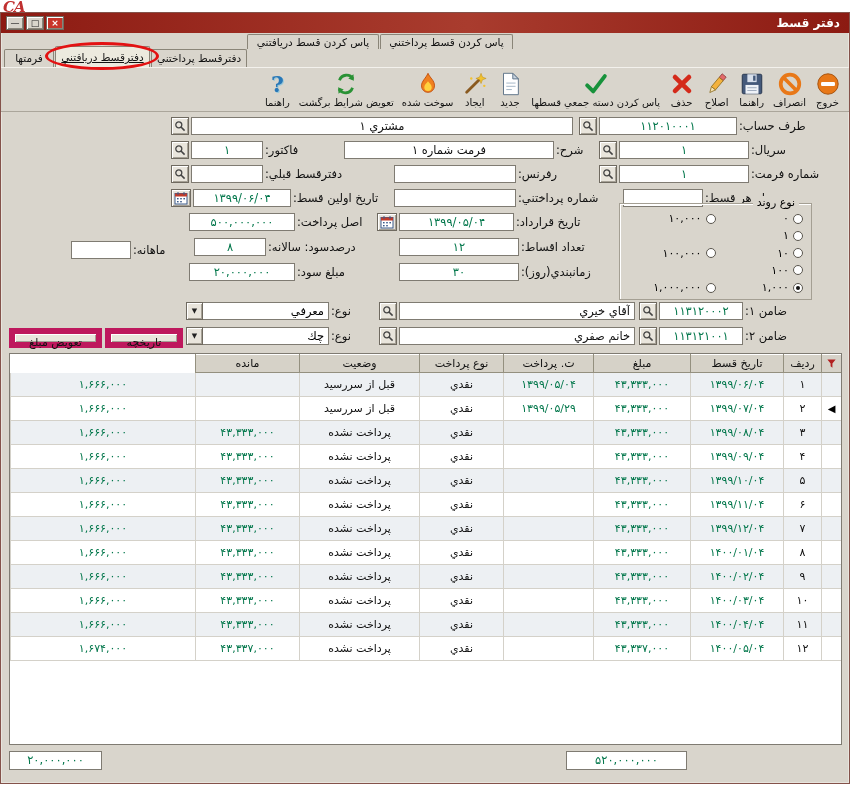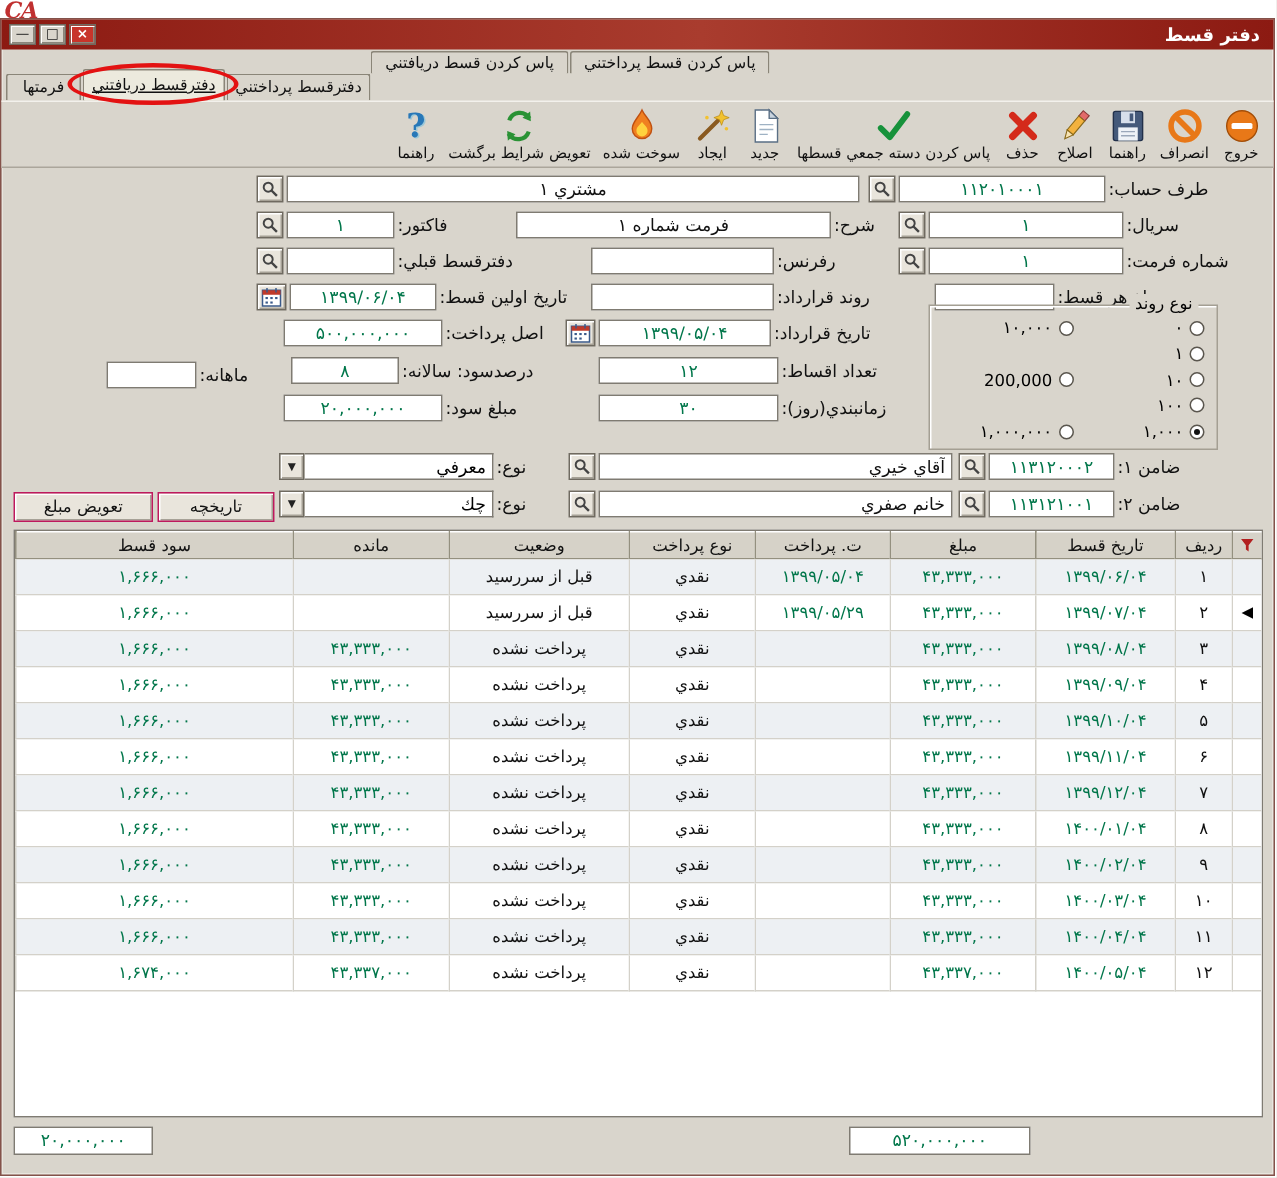--- a/index.html
+++ b/index.html
@@ -36,21 +36,21 @@
   .gbx{position:absolute;left:618px;top:190px;width:193px;height:97px;border:1px solid #a49f93;box-shadow:inset 1px 1px 0 #fff;}
   .gbx .legend{position:absolute;top:-8px;right:12px;background:#d9d5cc;font-size:11px;padding:0 4px;}
   .gcols{display:flex;height:100%;padding:8px 8px 5px;}
   .gcol{flex:1;display:flex;flex-direction:column;justify-content:space-between;}
   .rad{display:flex;align-items:center;gap:4px;font-size:11px;height:13px;}
   .rc{width:10px;height:10px;border:1px solid #5a564e;border-radius:50%;background:#fff;position:relative;flex:none;}
   .rc.on::after{content:"";position:absolute;left:2px;top:2px;width:4px;height:4px;border-radius:50%;background:#111;}
   .combo{display:flex;height:18px;}
   .cval{width:126px;background:#fff;border:1px solid #7f7b72;border-left:none;font-size:11.5px;padding:1px 4px 0 0;overflow:hidden;white-space:nowrap;}
   .cbtn2{width:17px;background:#e9e5dc;border:1px solid #6f6a60;box-shadow:inset 1px 1px 0 #fff,inset -1px -1px 0 #a6a196;font-size:7px;text-align:center;line-height:16px;color:#222;}
-  .pbtn{position:absolute;height:20px;background:#e9e5dc;border:1px solid #be185d;box-shadow:inset 1px 1px 0 #fff,inset -1px -1px 0 #a6a196;font-size:11px;text-align:center;line-height:18px;font-family:inherit;cursor:default;color:#111;}
+  .pbtn{position:absolute;height:20px;background:#e9e5dc;border:6px solid #be185d;box-shadow:inset 1px 1px 0 #fff,inset -1px -1px 0 #a6a196;font-size:11px;text-align:center;line-height:18px;font-family:inherit;cursor:default;color:#111;}
   .grid{position:absolute;left:8px;top:340px;width:833px;height:392px;background:#fff;border:1px solid #7f7b72;}
   .ghead,.grow{display:grid;grid-template-columns:20px 38px 93px 97px 90px 84px 120px 104px 1fr;}
   .ghead{height:19px;}
   .hc{background:#d6d2c8;border-left:1px solid #94907f;border-bottom:1px solid #94907f;box-shadow:inset 0 1px 0 #fff;font-size:11px;color:#111;overflow:hidden;display:flex;align-items:center;justify-content:center;white-space:nowrap;}
   .hc svg{width:11px;height:11px;}
   .gbody{position:absolute;top:19px;left:0;right:0;bottom:0;overflow:hidden;background:#fff;}
   .grow{height:24px;}
   .grow.odd .gc{background:#edf0f3;}
   .gc{border-left:1px solid #d4d1c9;border-bottom:1px solid #d4d1c9;font-size:11px;line-height:23px;text-align:center;white-space:nowrap;overflow:hidden;background:#fff;}
   .gc.green{color:#00764a;}
@@ -275,21 +275,21 @@
             </svg>
           </i>
         </button>
     </div>
 
     <div class="fg" style="left:622px;top:175px">
       <span class="lbl">مبلغ هر قسط:</span>
       <input class="inp num" style="width: 80px;" value="">
     </div>
     <div class="fg" style="left:393px;top:175px">
-      <span class="lbl">روند قرارداد:</span>
+      <span class="lbl">شماره پرداختني:</span>
       <input class="inp" style="width: 122px;" value="">
     </div>
     <div class="fg" style="left:170px;top:175px">
       <span class="lbl">تاريخ اولين قسط:</span>
       <input class="inp num" style="width: 98px;" value="۱۳۹۹/۰۶/۰۴">
       <button class="cbtn btn3d">
           <i class="ico">
             <svg viewBox="0 0 14 14">
               <rect x="1" y="2.5" width="12" height="10.5" fill="#fff" stroke="#3a5a8a"></rect>
               <rect x="1" y="2.5" width="12" height="3" fill="#c03a2a"></rect>
@@ -332,21 +332,21 @@
               <span>۱,۰۰۰</span>
             </div>
           </div>
         <div class="gcol">
             <div class="rad">
               <span class="rc"></span>
               <span>۱۰,۰۰۰</span>
             </div>
             <div class="rad">
               <span class="rc"></span>
-              <span>200,000</span>
+              <span>۱۰۰,۰۰۰</span>
             </div>
             <div class="rad">
               <span class="rc"></span>
               <span>۱,۰۰۰,۰۰۰</span>
             </div>
           </div>
       </div>
     </div>
 
     <div class="fg" style="left:376px;top:199px">
@@ -469,21 +469,20 @@
               <path d="M1.5 1.5 H10.5 L7 6 V10.5 L5 9 V6 Z" fill="#b22020"></path>
             </svg>
           </div>
           <div class="hc">رديف</div>
           <div class="hc">تاريخ قسط</div>
           <div class="hc">مبلغ</div>
           <div class="hc">ت. پرداخت</div>
           <div class="hc">نوع پرداخت</div>
           <div class="hc">وضعيت</div>
           <div class="hc">مانده</div>
-          <div class="hc">سود قسط</div>
         </div>
       <div class="gbody">
           <div class="grow odd">
             <div class="gc mark"></div>
             <div class="gc dark">۱</div>
             <div class="gc green">۱۳۹۹/۰۶/۰۴</div>
             <div class="gc green">۴۳,۳۳۳,۰۰۰</div>
             <div class="gc green">۱۳۹۹/۰۵/۰۴</div>
             <div class="gc dark">نقدي</div>
             <div class="gc dark">قبل از سررسيد</div>

